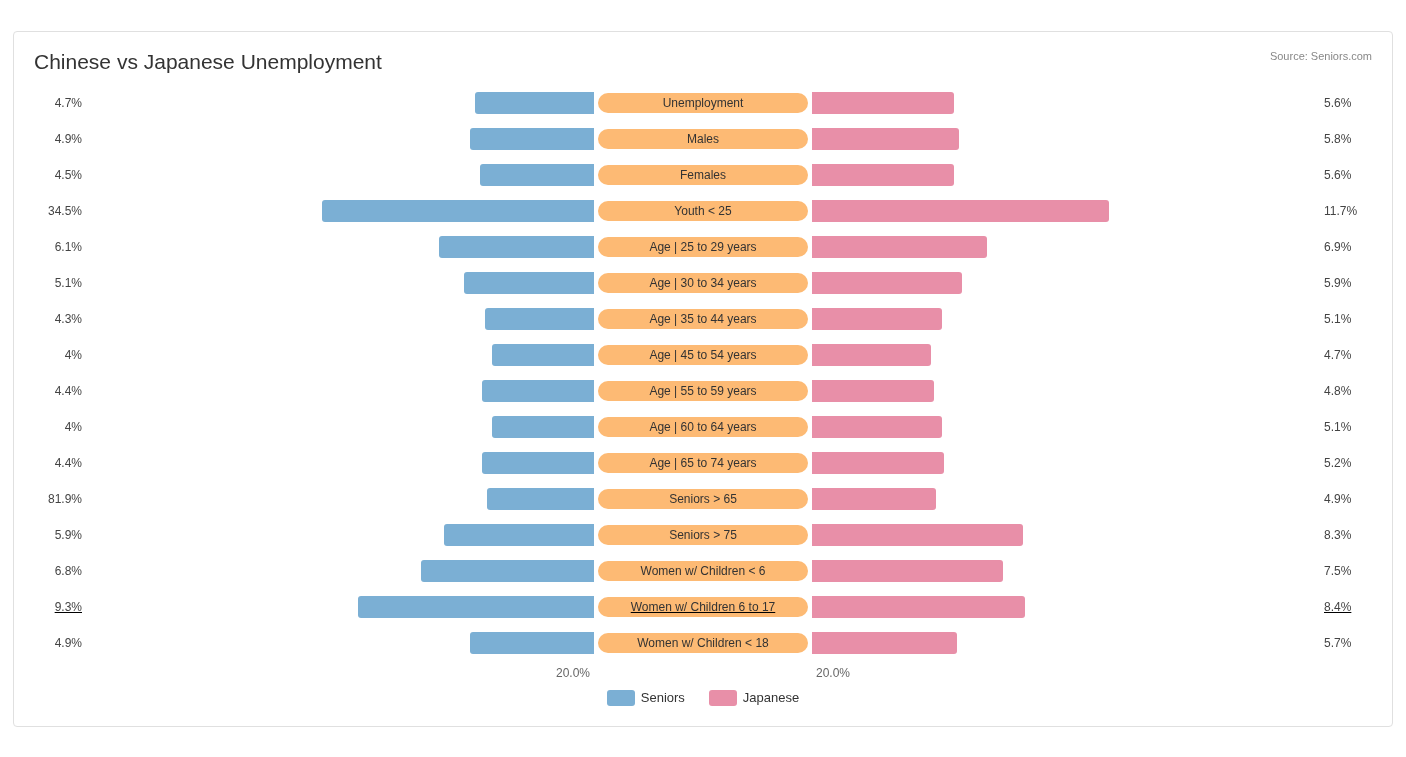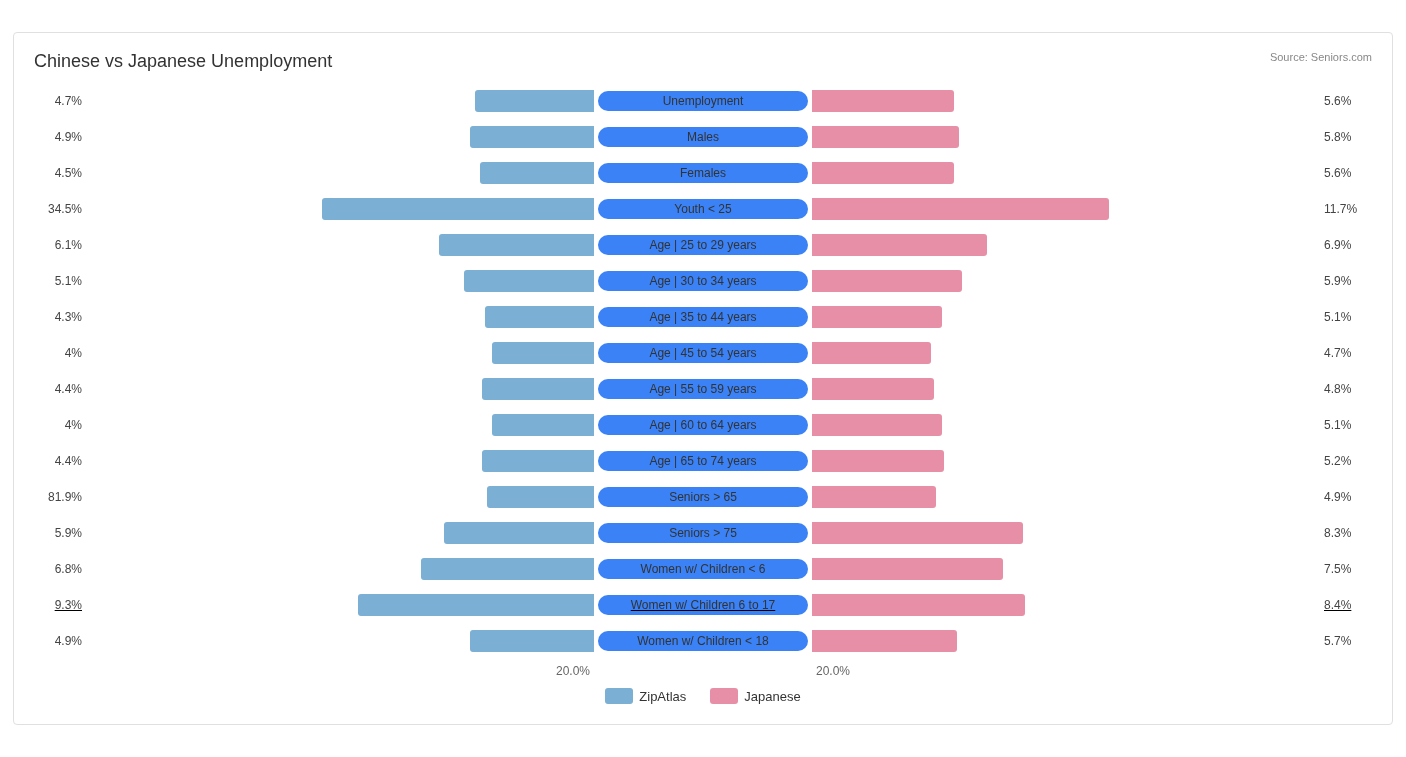--- a/index.html
+++ b/index.html
@@ -19,21 +19,21 @@
       border: 1px solid #e0e0e0;
       border-radius: 4px;
     }
     .chart-header {
       display: flex;
       justify-content: space-between;
       align-items: flex-start;
       margin-bottom: 12px;
     }
     .chart-title {
-      font-size: 18px;
+      font-size: 21px;
       font-weight: 400;
       color: #333;
     }
     .chart-source {
       font-size: 11px;
       color: #888;
     }
     .chart-area {
       position: relative;
       width: 100%;
@@ -74,21 +74,21 @@
       height: 22px;
       background: #7bafd4;
       border-radius: 3px 0 0 3px;
     }
     .label-cell {
       width: 210px;
       flex-shrink: 0;
       text-align: center;
       font-size: 12px;
       color: #333;
-      background: #3b82f6;
+      background: #fdba74;
       border-radius: 12px;
       padding: 3px 6px;
       margin: 0 4px;
       z-index: 1;
     }
     .right-bar-container {
       flex: 1;
       display: flex;
       justify-content: flex-start;
       align-items: center;
@@ -390,20 +390,20 @@
     <div class="axis-label-center"></div>
     <div class="axis-right-area">
       <span class="axis-tick">20.0%</span>
     </div>
     <div class="axis-right-spacer"></div>
   </div>
 
   <div class="legend">
     <div class="legend-item">
       <div class="legend-swatch" style="background:#7bafd4;"></div>
-      <span>ZipAtlas</span>
+      <span>Seniors</span>
     </div>
     <div class="legend-item">
       <div class="legend-swatch" style="background:#e88fa8;"></div>
       <span>Japanese</span>
     </div>
   </div>
 </div>
 
 </body></html>

